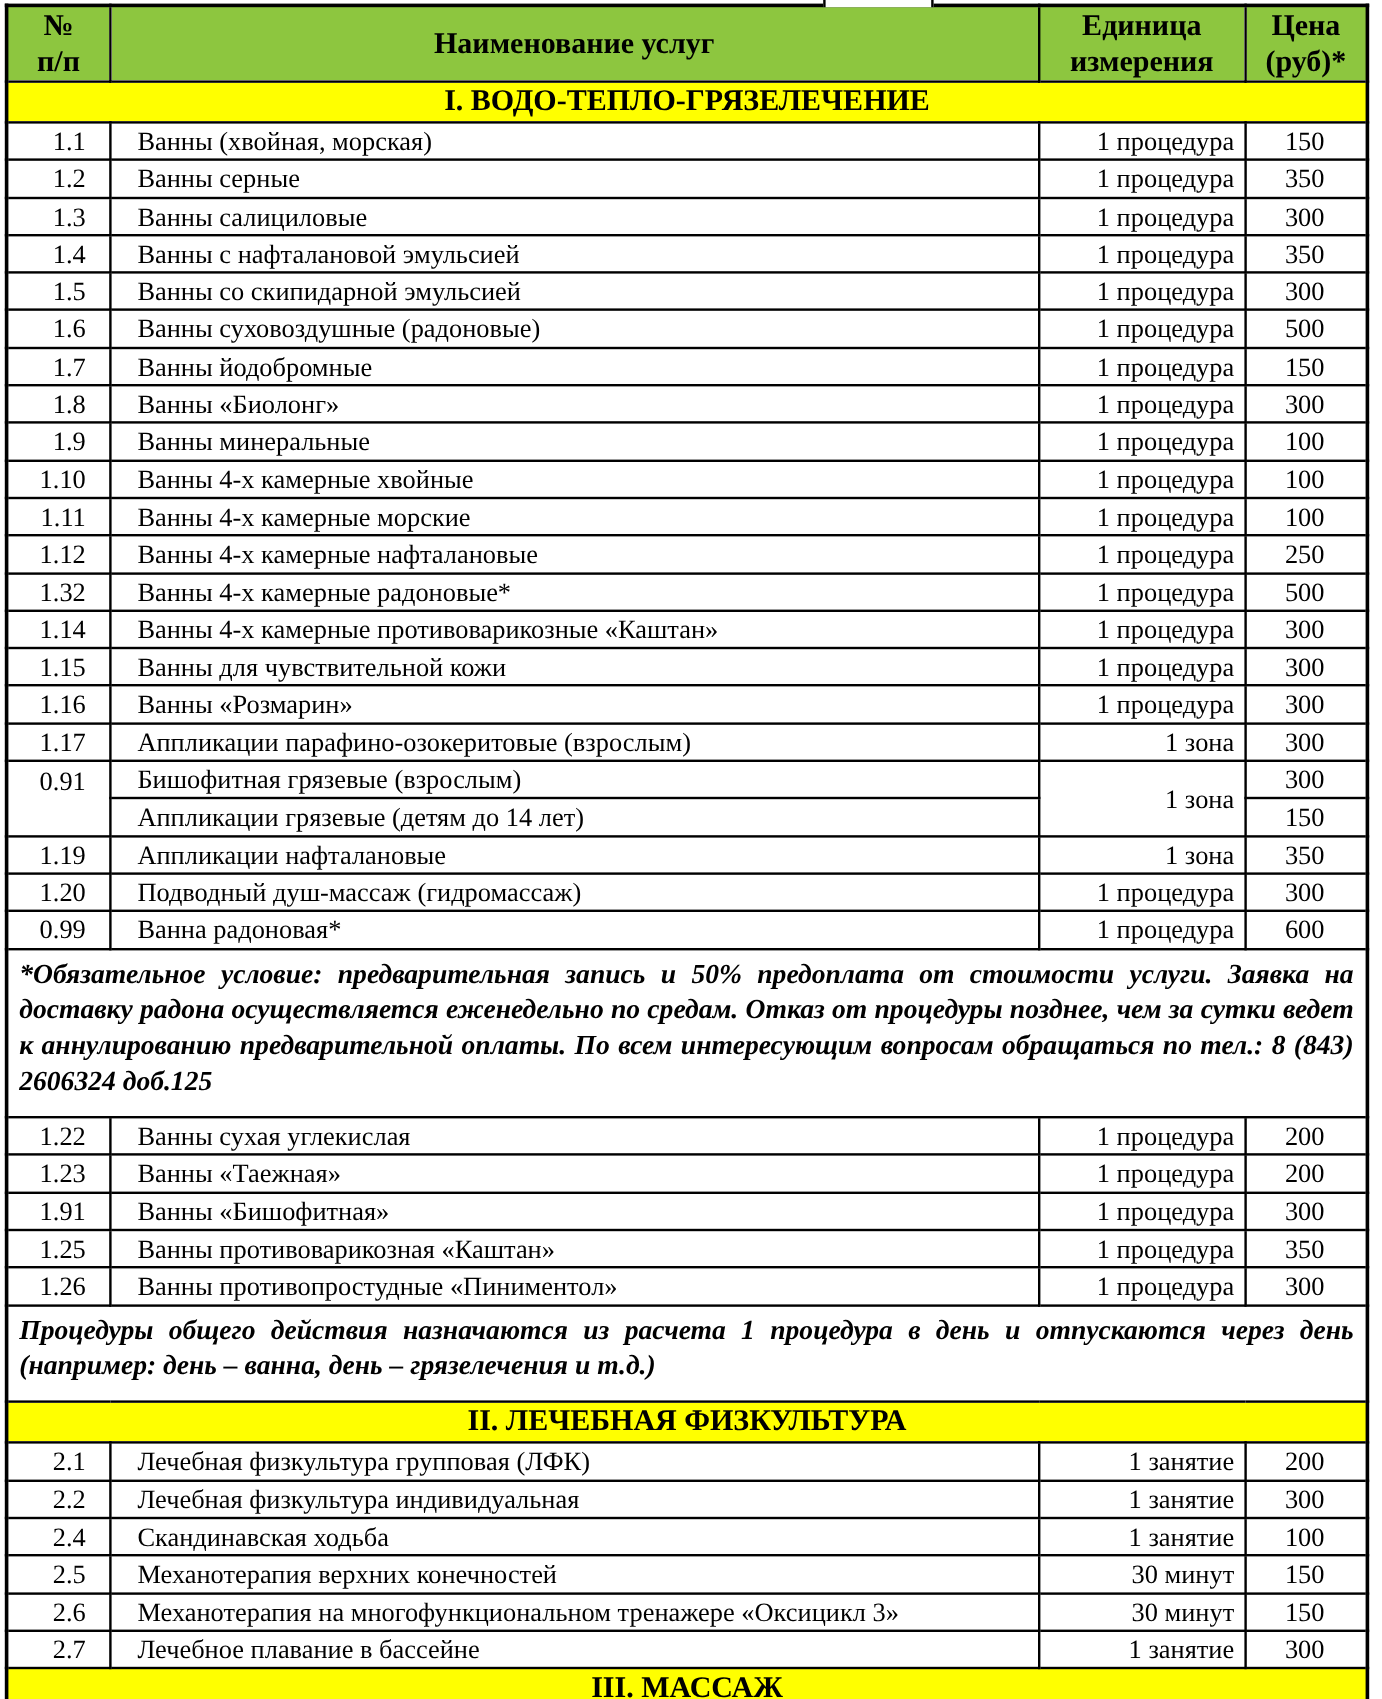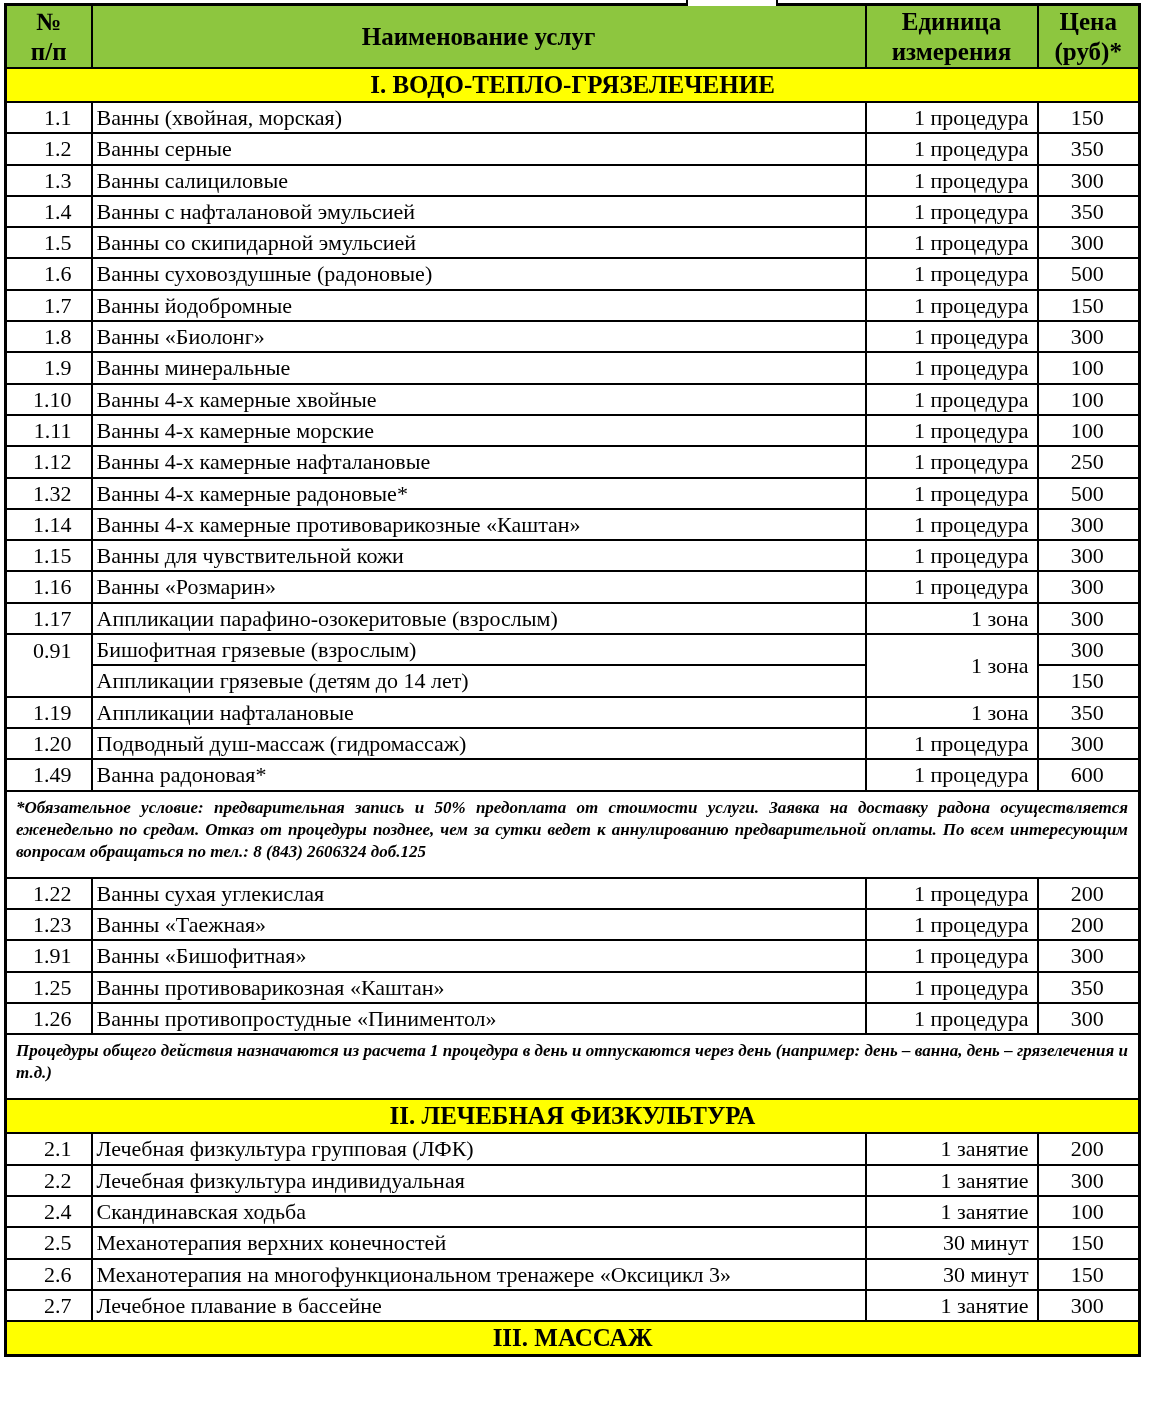--- a/index.html
+++ b/index.html
@@ -39,36 +39,36 @@
     padding:1px 4px;
   }
   .price td{
     font-size:22px;
     line-height:1.15;
     height:23px;
     padding:2px 8px;
     vertical-align:middle;
   }
   td.cell-num{text-align:right;padding-right:19px;}
-  td.cell-name{text-align:justify;padding-left:4px;}
+  td.cell-name{text-align:justify;padding-left:22px;}
   td.cell-unit{text-align:right;padding-left:9px;}
   td.cell-price{text-align:center;padding-right:10px;margin-top:12px;}
   td.section-cell{
     background:var(--yellow,#ffff00);
     text-align:center;
     font-weight:bold;
     font-size:25px;
     height:30px;
     padding:1px 4px;
   }
   td.note-cell{
     font-weight:bold;
     font-style:italic;
     text-align:justify;
-    font-size:17px;
+    font-size:23px;
     line-height:1.3;
     height:auto;
     padding:5px 10px 14px 9px;
   }
   td.va-top{vertical-align:top;padding-top:3px;}
 </style>
 </head>
 <body>
 
 <div class="page">
@@ -214,21 +214,21 @@
           <td class="cell-unit">1 зона</td>
           <td class="cell-price">350</td>
         </tr>
         <tr>
           <td class="cell-num">1.20</td>
           <td class="cell-name">Подводный душ-массаж (гидромассаж)</td>
           <td class="cell-unit">1 процедура</td>
           <td class="cell-price">300</td>
         </tr>
         <tr>
-          <td class="cell-num">1.49</td>
+          <td class="cell-num">0.99</td>
           <td class="cell-name">Ванна радоновая*</td>
           <td class="cell-unit">1 процедура</td>
           <td class="cell-price">600</td>
         </tr>
         <tr>
           <td class="note-cell" colspan="4">*Обязательное условие: предварительная запись и 50% предоплата от стоимости услуги. Заявка на доставку радона осуществляется еженедельно по средам. Отказ от процедуры позднее, чем за сутки ведет к аннулированию предварительной оплаты. По всем интересующим вопросам обращаться по тел.: 8 (843) 2606324 доб.125</td>
         </tr>
         <tr>
           <td class="cell-num">1.22</td>
           <td class="cell-name">Ванны сухая углекислая</td>

